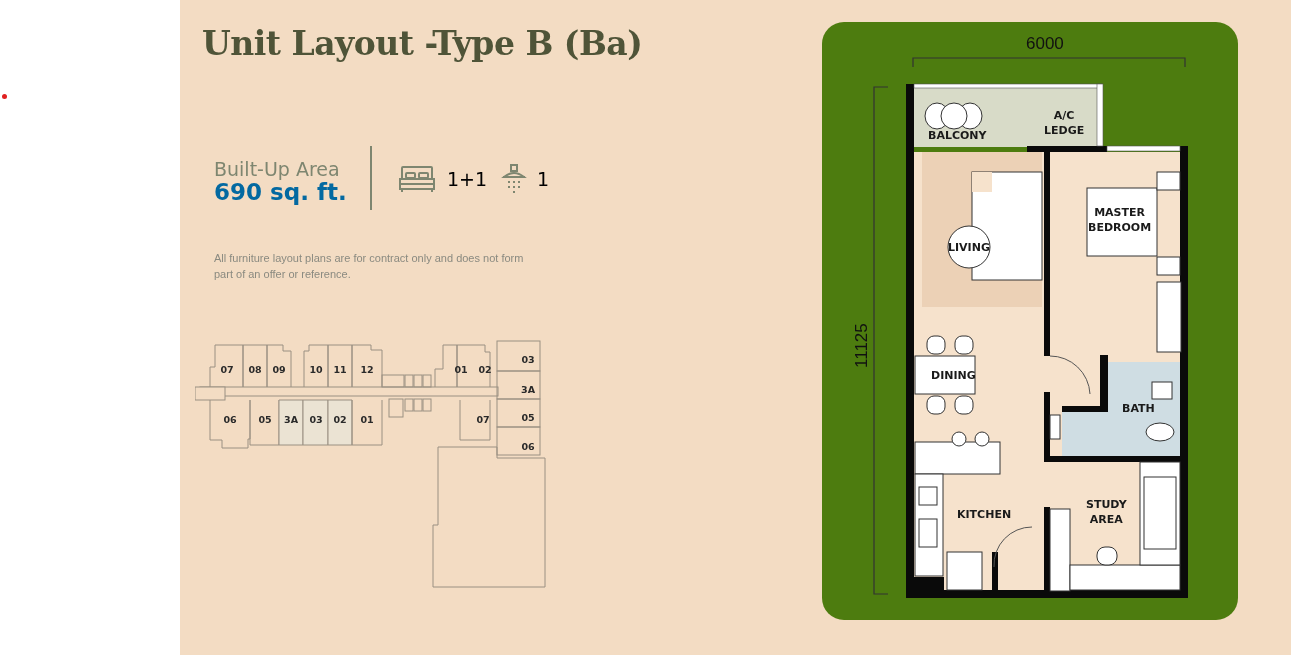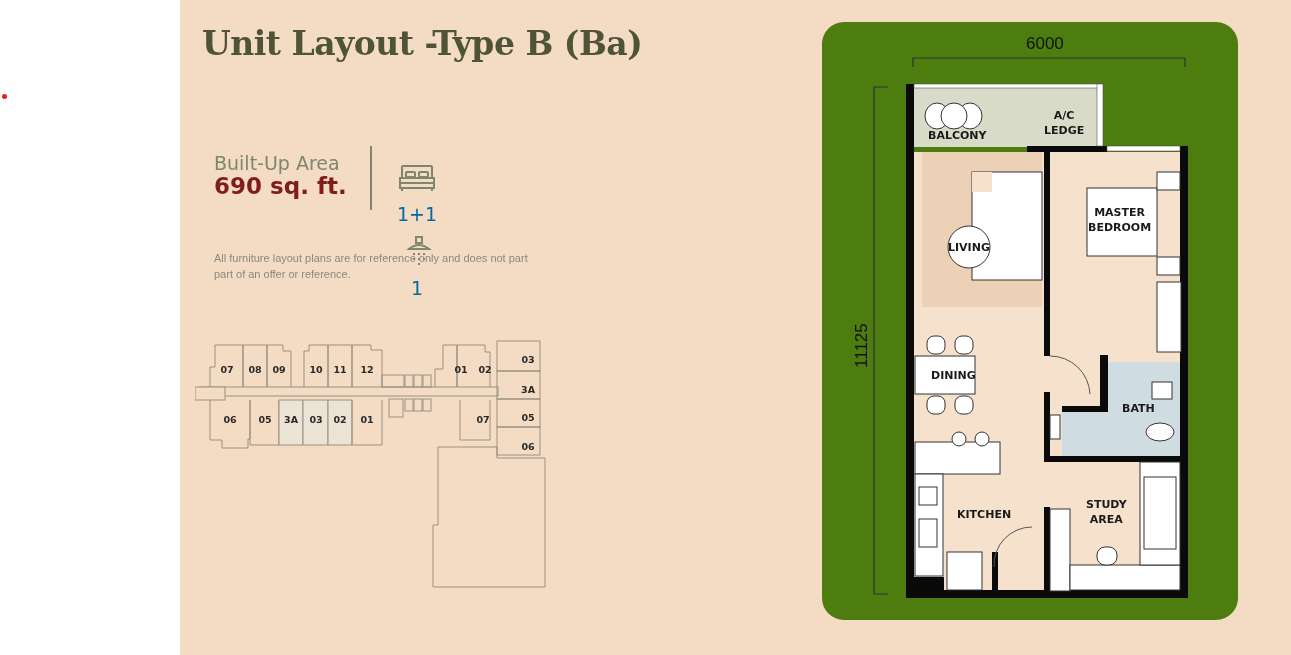--- a/index.html
+++ b/index.html
@@ -1,25 +1,25 @@
 <!DOCTYPE html>
 <html><head>
   <meta charset="utf-8">
   <style>
     * { box-sizing: border-box; margin: 0; padding: 0; }
     html, body { width: 1291px; height: 655px; overflow: hidden; background: #ffffff; }
     body { position: relative; font-family: "DejaVu Sans", sans-serif; }
     .red-dot { position: absolute; left: 2px; top: 94px; width: 5px; height: 5px; border-radius: 50%; background: #e02020; }
     .panel { position: absolute; left: 180px; top: 0; width: 1111px; height: 655px; background: #f3dcc3; }
     .title { position: absolute; left: 22px; top: 24px; font-family: "DejaVu Serif", serif; font-weight: bold; font-size: 33px; color: #4f5438; letter-spacing: -0.5px; }
-    .area-block { position: absolute; left: 34px; top: 152px; }
+    .area-block { position: absolute; left: 34px; top: 158px; }
     .area-label { font-family: "DejaVu Sans", sans-serif; font-size: 19px; color: #7e8670; }
-    .area-value { font-family: "DejaVu Sans", sans-serif; font-weight: bold; font-size: 23px; color: #7f1d1d; margin-top: -1px; }
+    .area-value { font-family: "DejaVu Sans", sans-serif; font-weight: bold; font-size: 23px; color: #0369a1; margin-top: -1px; }
     .divider { position: absolute; left: 190px; top: 146px; width: 2px; height: 64px; background: #7e8670; }
-    .specs { position: absolute; left: 217px; top: 163px; display: flex; align-items: center; gap: 10px; color: #0369a1; font-size: 19px; flex-direction: column; }
+    .specs { position: absolute; left: 217px; top: 163px; display: flex; align-items: center; gap: 10px; color: #000000; font-size: 19px; }
     .specs svg { display: block; }
     .disclaimer { position: absolute; left: 34px; top: 250px; width: 380px; font-family: "Liberation Sans", sans-serif; font-size: 11px; line-height: 16px; color: #8a8a80; }
     .keyplan { position: absolute; left: 15px; top: 335px; }
     .floor-card { position: absolute; left: 642px; top: 22px; width: 416px; height: 598px; background: #4d7c0f; border-radius: 22px; }
     .dim-h-label { position: absolute; left: 204px; top: 12px; font-family: "Liberation Sans", sans-serif; font-size: 17px; color: #111; }
     .dim-v-label { position: absolute; left: 12px; top: 318px; font-family: "Liberation Sans", sans-serif; font-size: 17px; color: #111; transform: rotate(-90deg); transform-origin: left top; }
     .room-label { position: absolute; font-family: "DejaVu Sans", sans-serif; font-weight: bold; font-size: 11px; color: #1a1a1a; text-align: center; line-height: 15px; }
   </style>
 </head>
 <body>
@@ -61,21 +61,21 @@
         <line x1="8" y1="23" x2="8" y2="25"></line>
         <line x1="13" y1="23" x2="13" y2="25"></line>
         <line x1="18" y1="23" x2="18" y2="25"></line>
         <line x1="13" y1="28" x2="13" y2="30"></line>
       </svg>
     </span>
     <span>1</span>
   </div>
 
   <div class="disclaimer">
-    <div>All furniture layout plans are for reference only and does not part</div>
+    <div>All furniture layout plans are for contract only and does not form</div>
     <div>part of an offer or reference.</div>
   </div>
 
   <div class="keyplan">
     <svg width="370" height="260" viewBox="0 0 370 260" font-family="DejaVu Sans, sans-serif" font-size="9.5" font-weight="bold" fill="none" stroke="#9a9082" stroke-width="1">
 
       <rect x="5" y="52" width="298" height="9" fill="#f3dcc3"></rect>
       <rect x="0" y="52" width="30" height="13" fill="#f3dcc3"></rect>
 
       <path d="M15 52 V32 H20 V10 H48 V52"></path>

